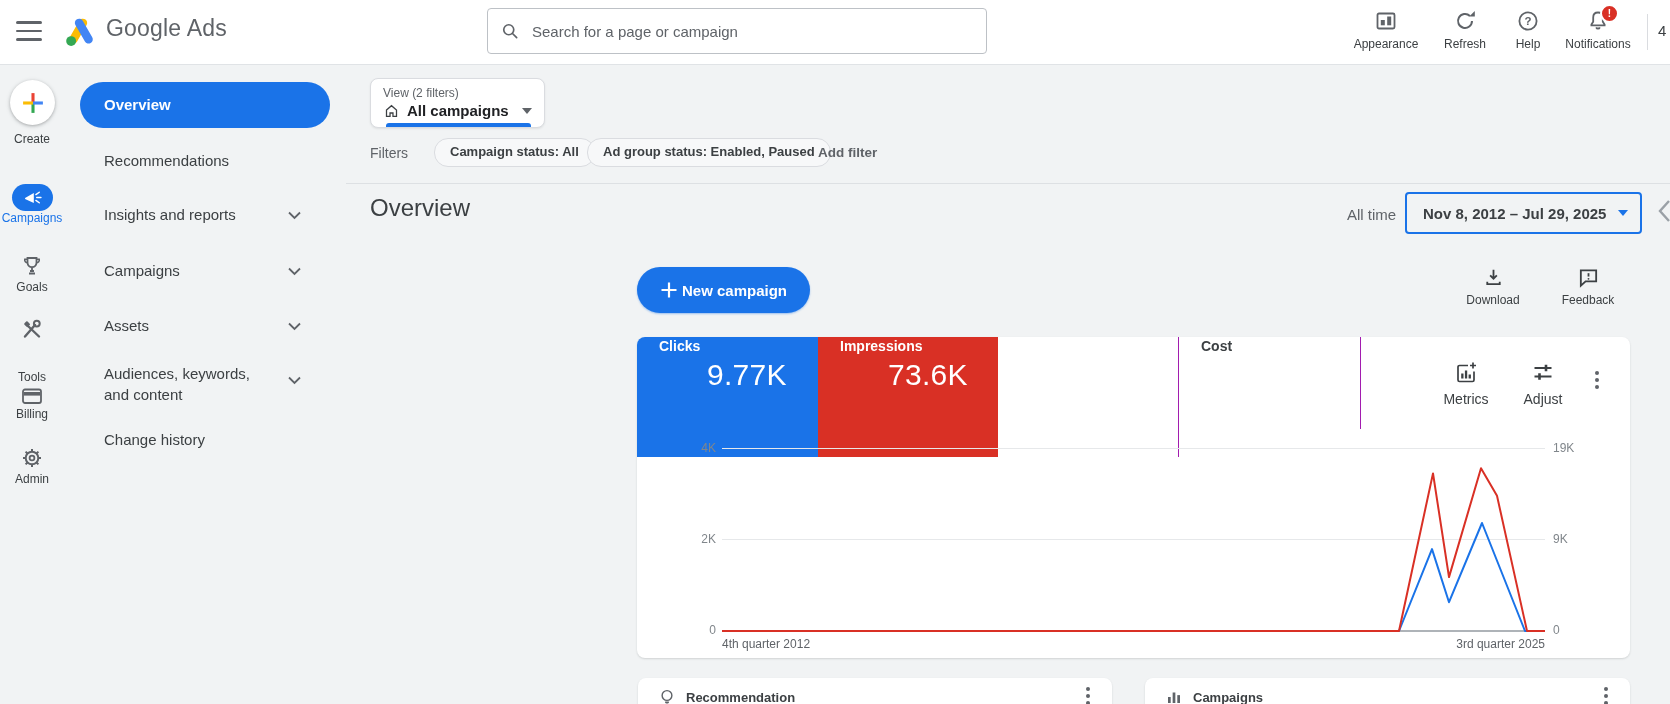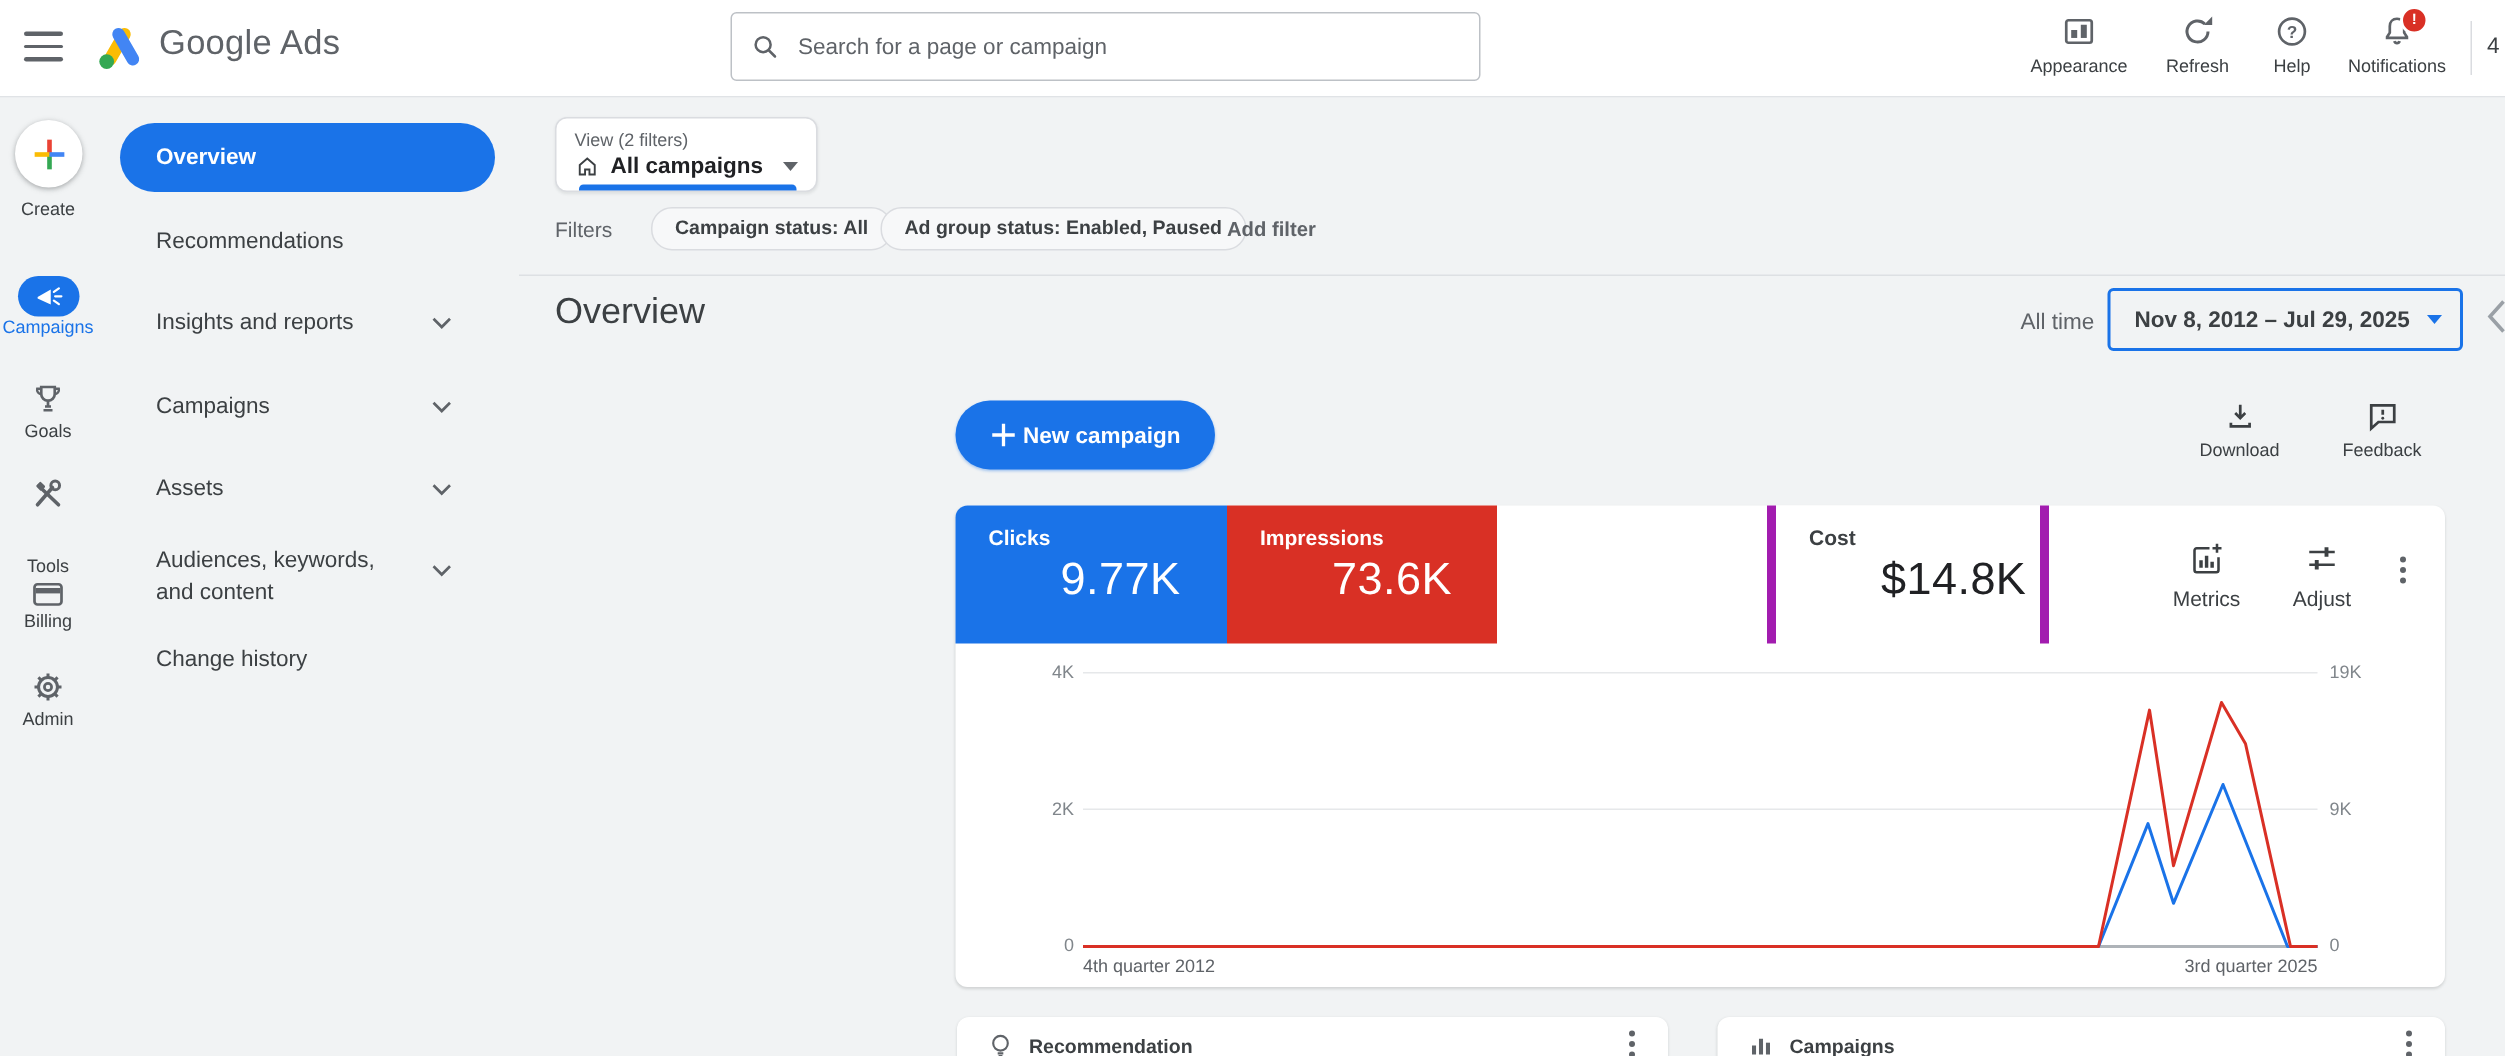--- a/index.html
+++ b/index.html
@@ -62,28 +62,28 @@
   
   .new-campaign{left:637px;top:267px;width:173px;height:46px;border-radius:23px;background:#1a73e8;color:#fff;
                 display:flex;align-items:center;justify-content:center;gap:4px;font-size:15px;font-weight:bold;
                 cursor:pointer;box-shadow:0 1px 2px rgba(26,115,232,.4);}
   .mini-action{top:266px;width:70px;text-align:center;cursor:pointer;}
   .mini-action .ic{display:flex;justify-content:center;}
   .mini-action .cap{font-size:12px;color:#3c4043;margin-top:4px;}
   
   .ov-card{left:637px;top:337px;width:993px;height:321px;background:#fff;border-radius:8px;
            box-shadow:0 1px 2px rgba(60,64,67,.18);}
-  .tile{position:absolute;top:0;height:92px;box-sizing:border-box;padding:13px 0 0 22px;cursor:pointer;}
+  .tile{position:absolute;top:0;height:120px;box-sizing:border-box;padding:1px 0 0 22px;cursor:pointer;}
   .tile .t-lab{font-size:14px;font-weight:bold;}
   .tile .t-val{font-size:30px;margin-top:4px;letter-spacing:.3px;margin-left:48px;}
   .tile-light .t-lab{color:#3c4043;}
   .tile-light .t-val{color:#202124;}
   .tile-inverse{color:#fff;}
   .tile-inverse .t-lab,.tile-inverse .t-val{color:#fff;}
-  .tile-sep{border-left:6px solid #a21caf;}
+  .tile-sep{border-left:1px solid #a21caf;}
   .card-tool{position:absolute;top:24px;width:70px;text-align:center;cursor:pointer;}
   .card-tool .cap{font-size:14px;color:#3c4043;margin-top:6px;}
   .dots{width:4px;cursor:pointer;}
   .dots i{display:block;width:4px;height:4px;border-radius:50%;background:#5f6368;margin-bottom:3px;}
   
   .gridline{position:absolute;height:1px;background:#e6e8ea;}
   .baseline{position:absolute;height:2px;background:#aeb3b8;}
   .tick{position:absolute;font-size:12px;color:#80868b;}
   .tick-l{width:40px;text-align:right;}
   .xlab{position:absolute;top:637px;font-size:12px;color:#5f6368;}
@@ -324,21 +324,20 @@
     <div class="tile tile-inverse" style="left: 0px; width: 181px; border-radius: 8px 0px 0px; background: rgb(26, 115, 232);">
       <div class="t-lab">Clicks</div>
       <div class="t-val">9.77K</div>
     </div>
     <div class="tile tile-inverse" style="left: 181px; width: 180px; background: rgb(217, 48, 37);">
       <div class="t-lab">Impressions</div>
       <div class="t-val">73.6K</div>
     </div>
     <div class="tile tile-light tile-sep" style="left: 541px; width: 182px; background: rgb(255, 255, 255);">
       <div class="t-lab">Cost</div>
-      <div class="t-val">$14.8K</div>
     </div>
     <div class="abs tile-sep" style="left:723px;top:0;width:270px;height:92px;">
       <div class="card-tool" style="left:70px;">
         <div style="display:flex;justify-content:center;">
           <svg width="24" height="24" viewBox="0 0 24 24">
             <path d="M20 10.5V19a1.5 1.5 0 0 1-1.5 1.5h-13A1.5 1.5 0 0 1 4 19V6a1.5 1.5 0 0 1 1.5-1.5H14" fill="none" stroke="#3c4043" stroke-width="1.7"></path>
             <rect x="7.2" y="12.5" width="2.3" height="5" fill="#3c4043"></rect>
             <rect x="10.9" y="9.5" width="2.3" height="8" fill="#3c4043"></rect>
             <rect x="14.6" y="13.5" width="2.3" height="4" fill="#3c4043"></rect>
             <path d="M19 1.5v6M16 4.5h6" stroke="#3c4043" stroke-width="1.7"></path>

